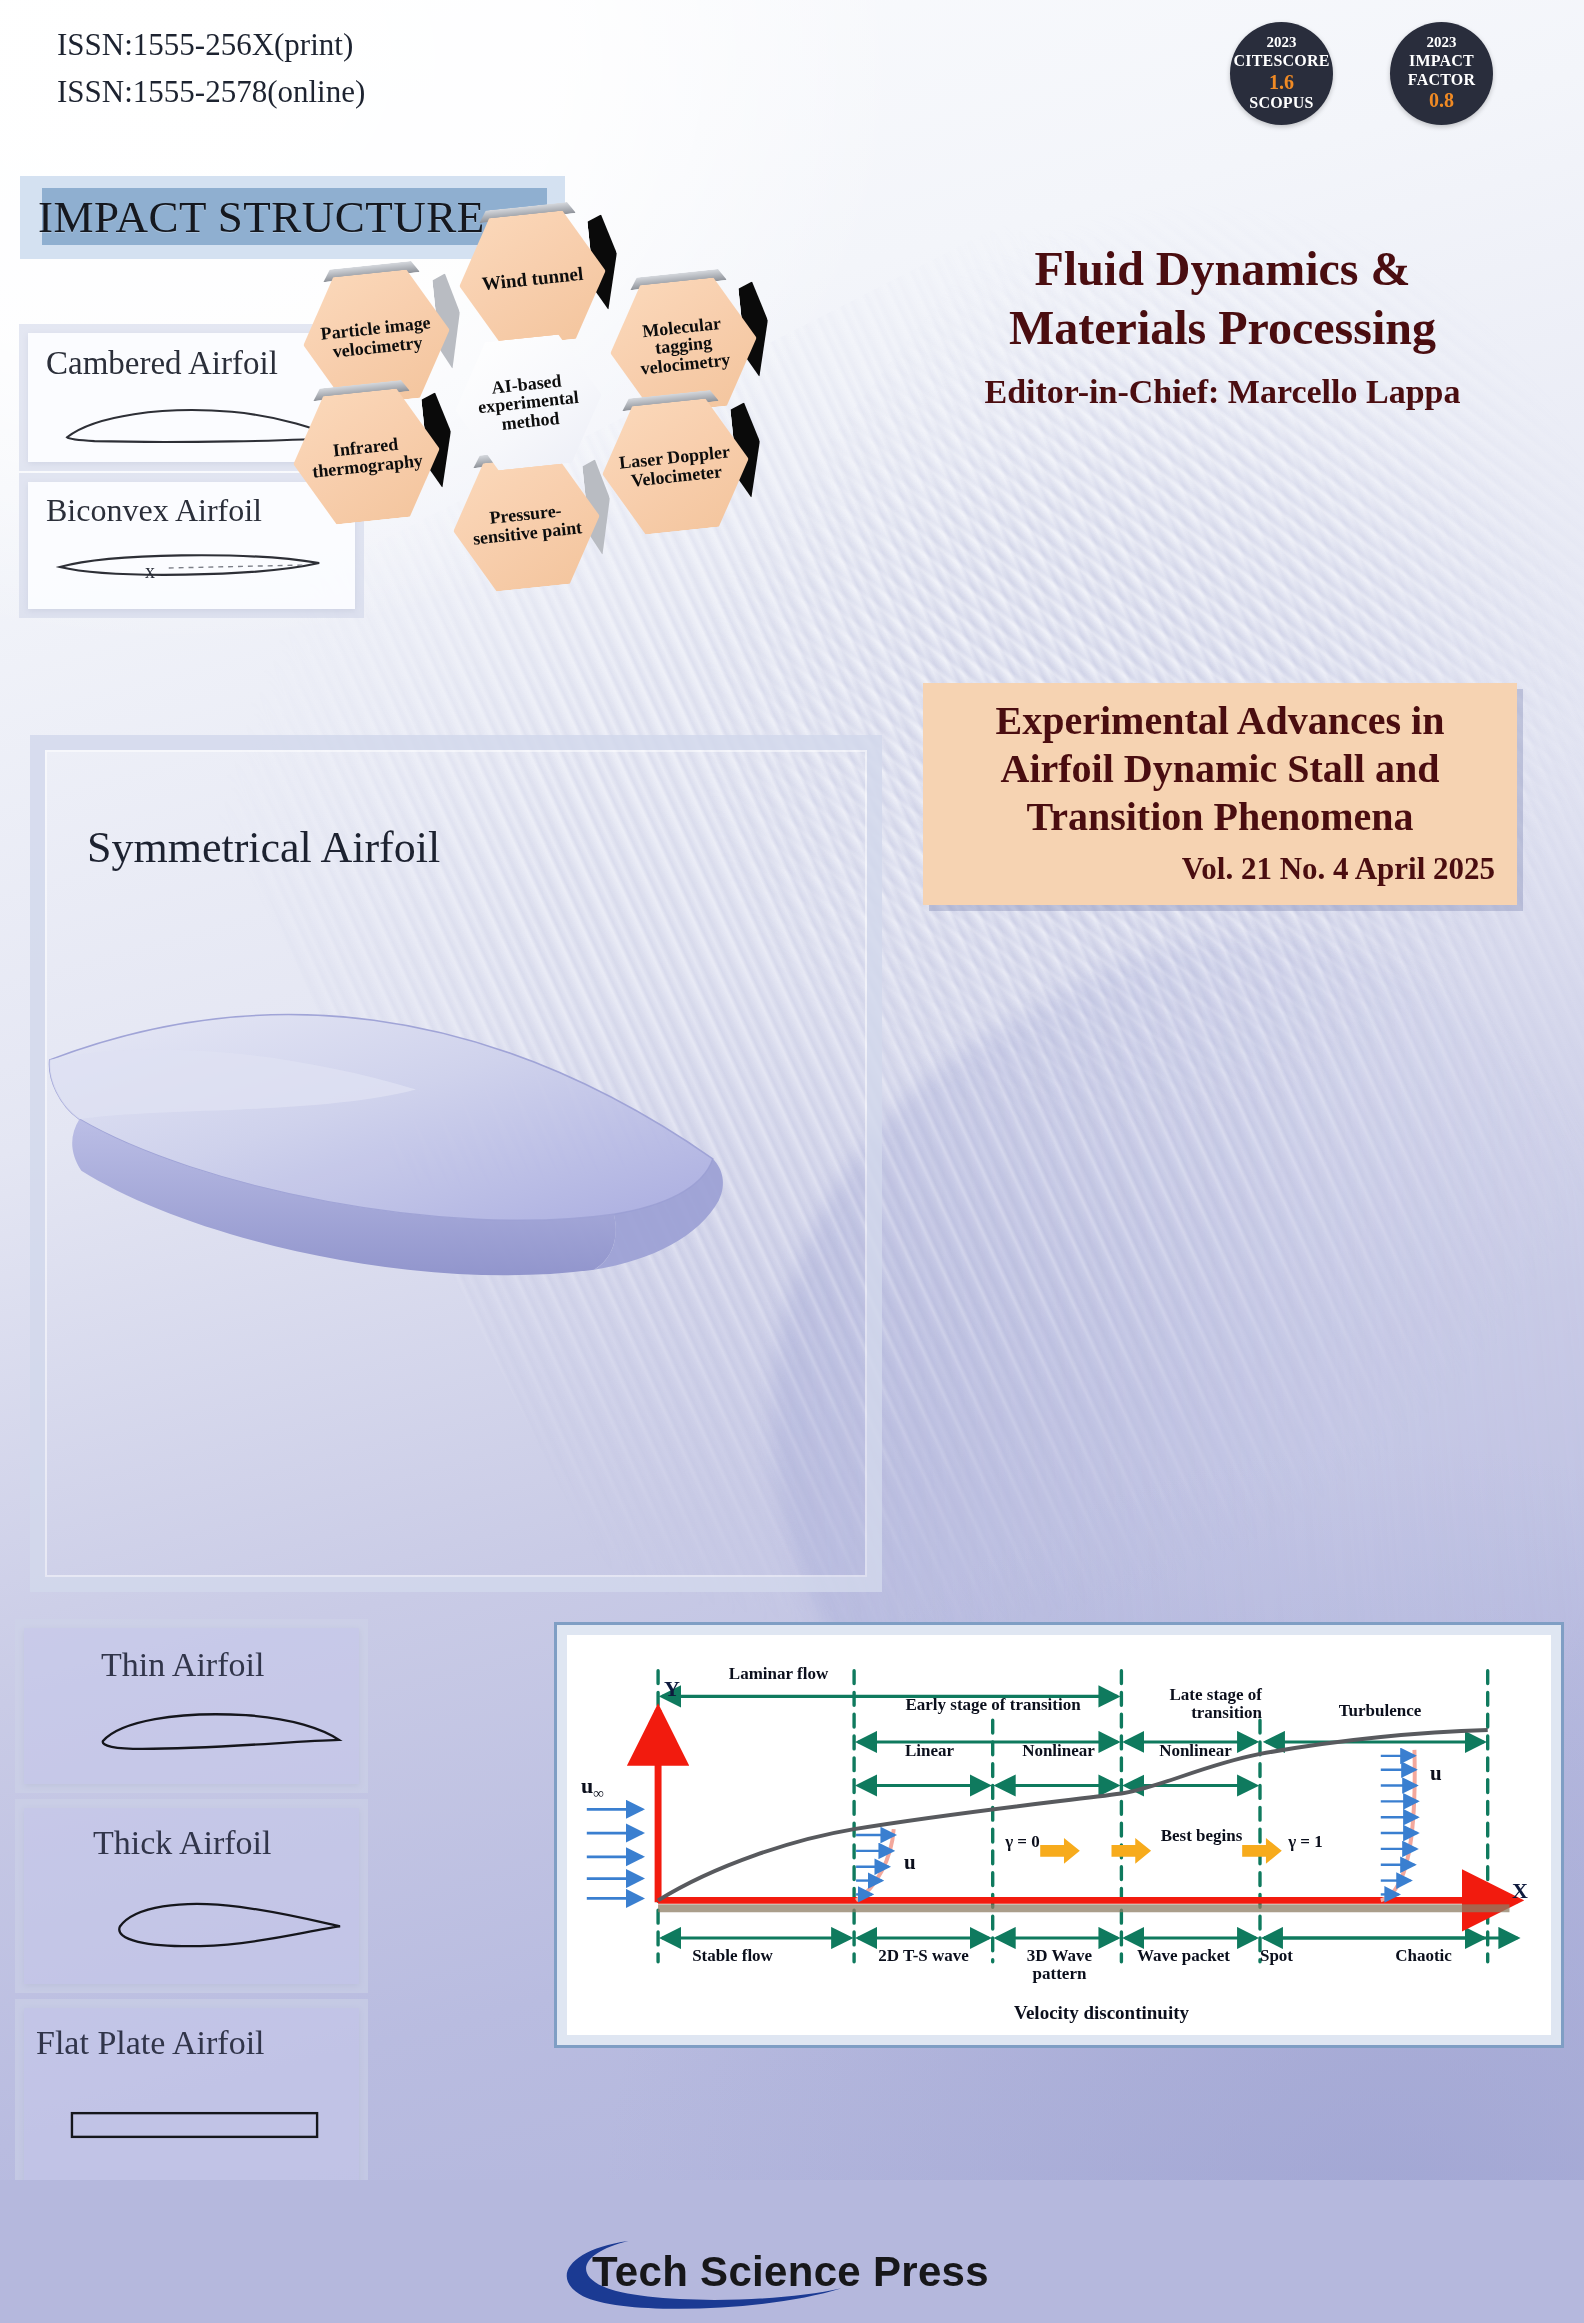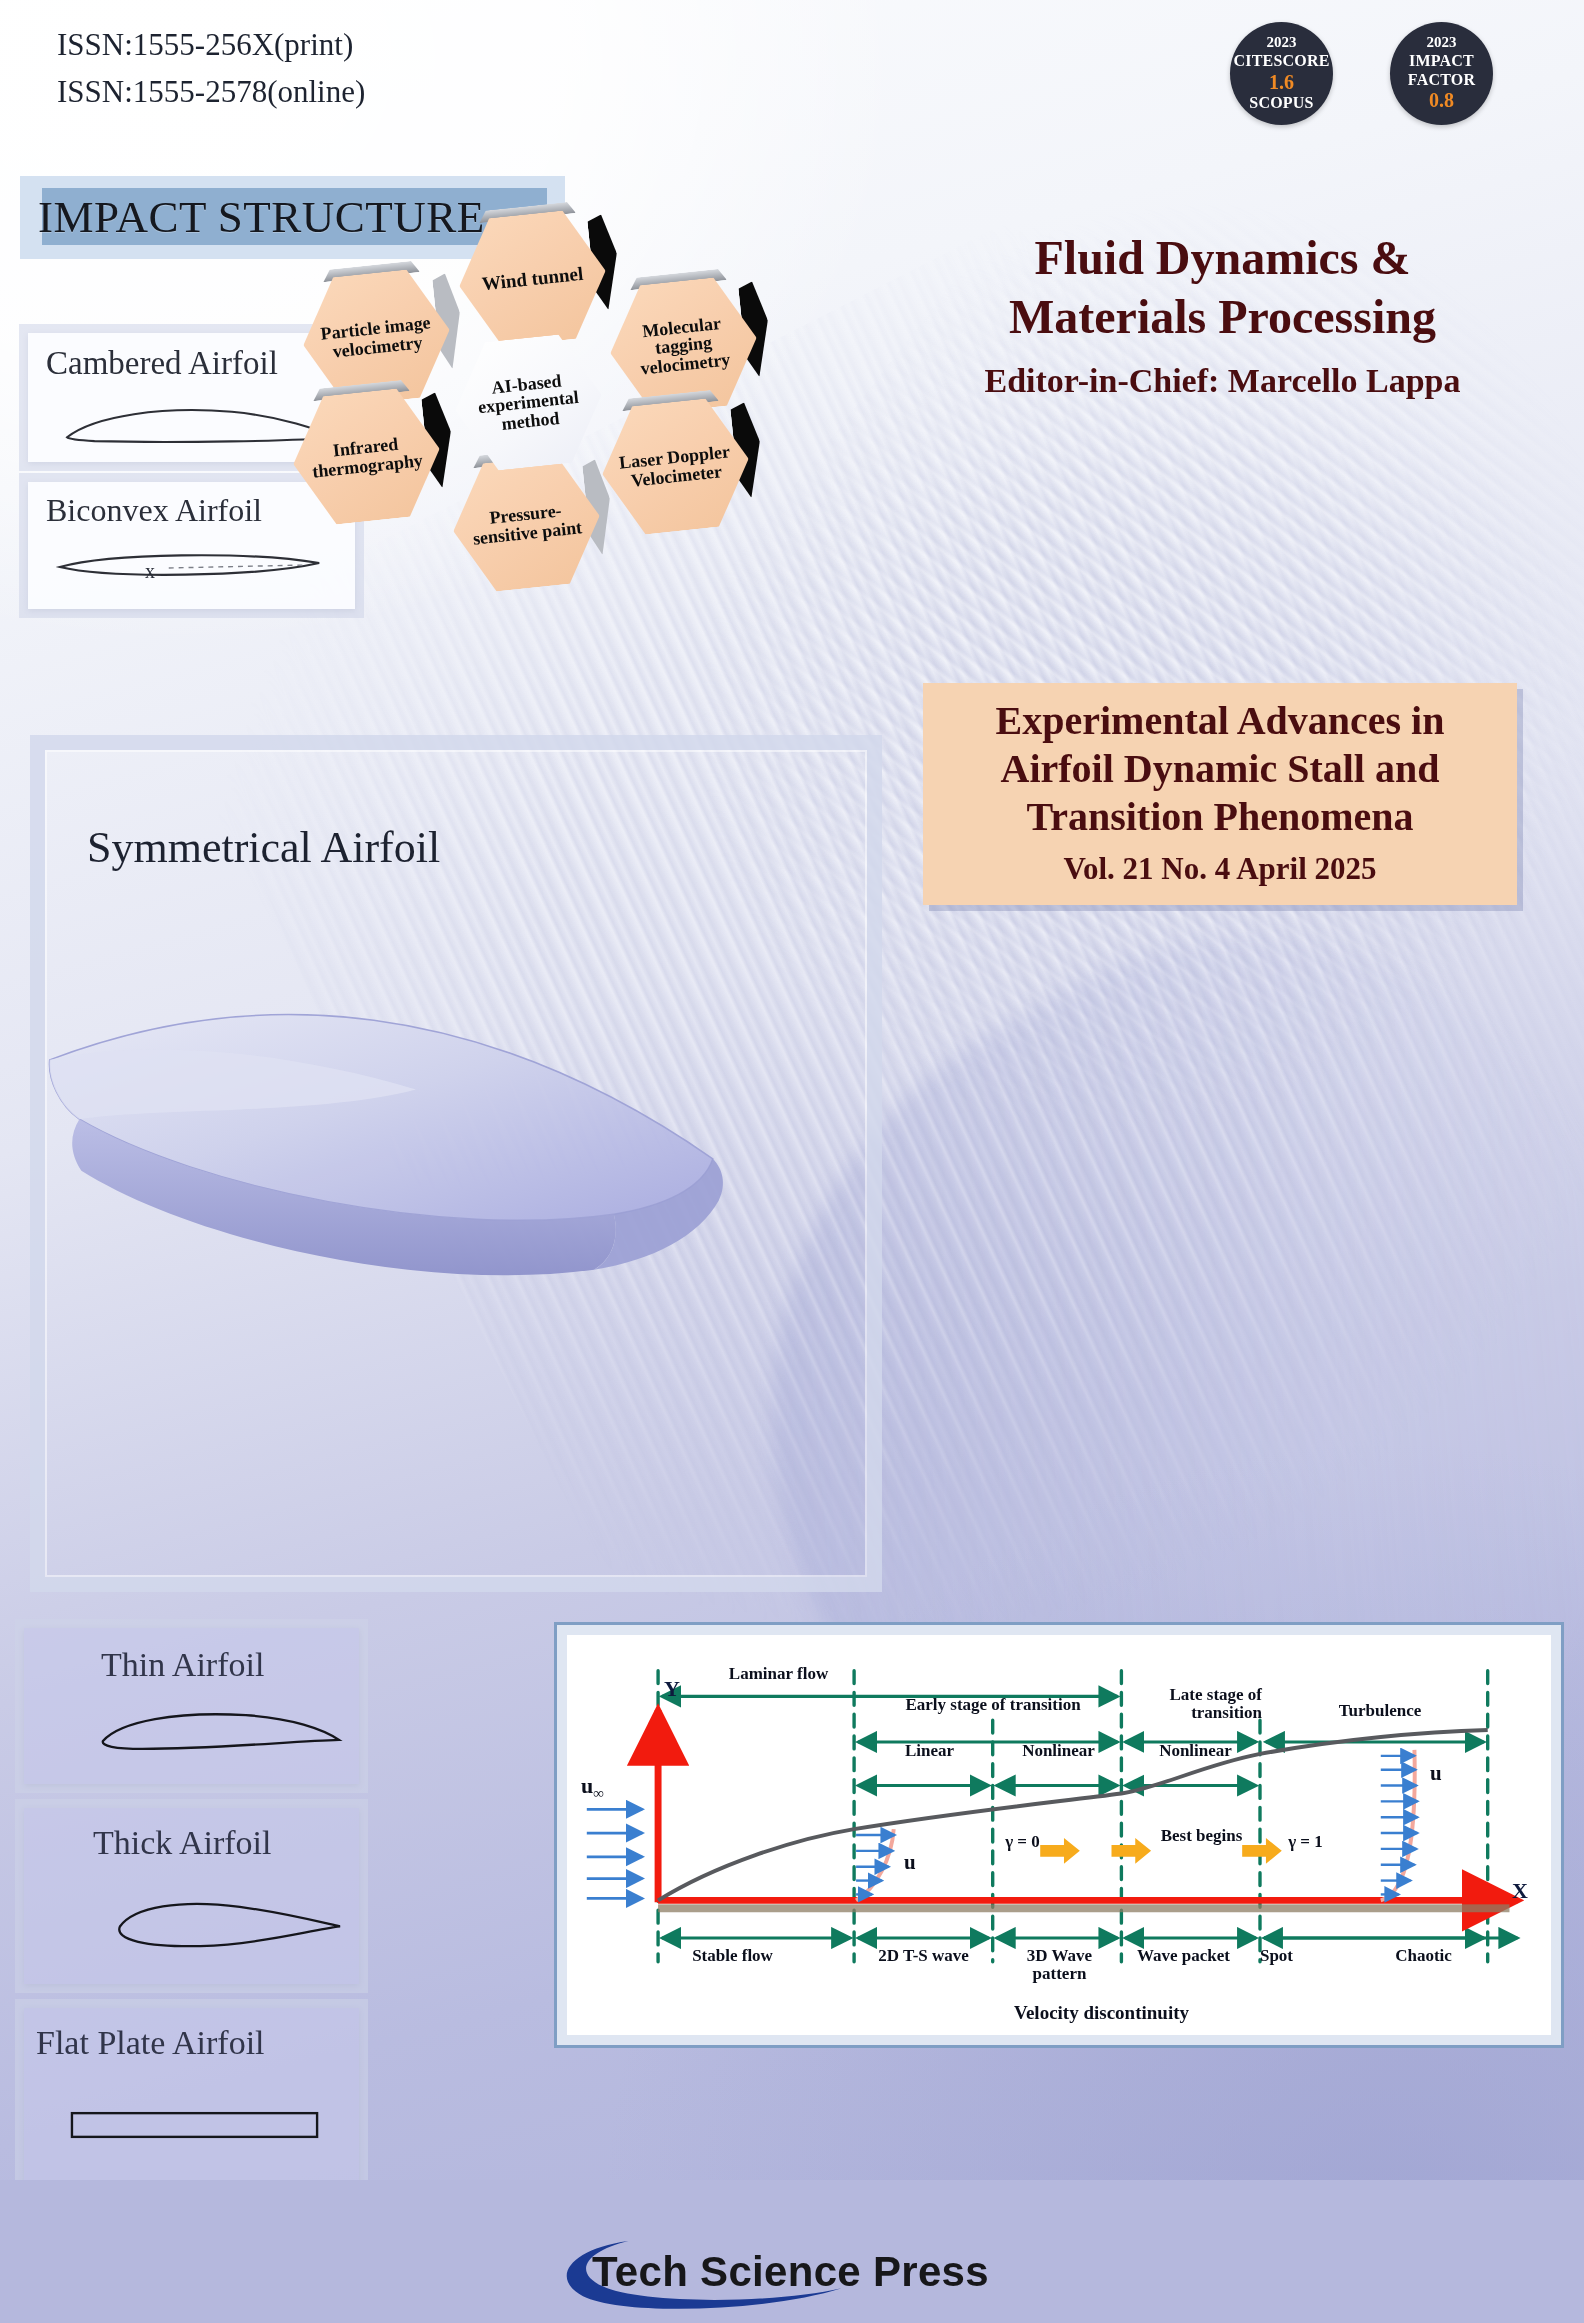--- a/index.html
+++ b/index.html
@@ -97,28 +97,28 @@
      clip-path:polygon(8% 0%,92% 0%,100% 100%,0% 100%);}
   .hex .edgeRight{position:absolute;right:-13px;top:8px;width:26px;height:74%;
      background:#0a0a0a;clip-path:polygon(0% 6%,55% 0%,100% 42%,45% 100%,0% 78%);}
   .hex .edgeRightL{position:absolute;right:-12px;top:8px;width:24px;height:74%;
      background:#b9bcc2;clip-path:polygon(0% 6%,55% 0%,100% 42%,45% 100%,0% 78%);}
 
   
   #fdmp{left:881px;top:228px;width:683px;text-align:center;color:#4a0d10;}
   #fdmp .big{font-size:131px;font-weight:bold;letter-spacing:4px;line-height:.95;
      font-family:"Liberation Serif",serif;}
-  #fdmp .sub{font-size:48px;font-weight:bold;line-height:1.22;margin-top:1px;}
+  #fdmp .sub{font-size:48px;font-weight:bold;line-height:1.22;margin-top:12px;}
   #fdmp .eic{font-size:34px;font-weight:bold;margin-top:16px;}
 
   
   #titlebox{left:923px;top:683px;width:594px;background:#f6d3b2;
      box-shadow:6px 6px 0 rgba(120,130,175,.35);padding:14px 22px 18px;box-sizing:border-box;}
   #titlebox .t{font-size:40px;font-weight:bold;color:#4a0d10;line-height:1.2;text-align:center;}
-  #titlebox .v{font-size:31px;font-weight:bold;color:#4a0d10;text-align:center;margin-top:10px;}
+  #titlebox .v{font-size:31px;font-weight:bold;color:#4a0d10;text-align:right;margin-top:10px;}
 
   
   #diagwrap{left:554px;top:1622px;width:1010px;height:426px;
      background:#dfe6f2;border:3px solid #7f9ec4;box-sizing:border-box;padding:10px;}
   #diag{position:relative;width:100%;height:100%;background:#fff;overflow:hidden;}
   .dlbl{position:absolute;font-family:"Liberation Serif",serif;font-weight:bold;
      color:#0b0f1c;font-size:17px;line-height:1.05;text-align:center;}
 
   
   #footer{left:0;bottom:0;width:1584px;height:144px;background:#b5b8dd;}

